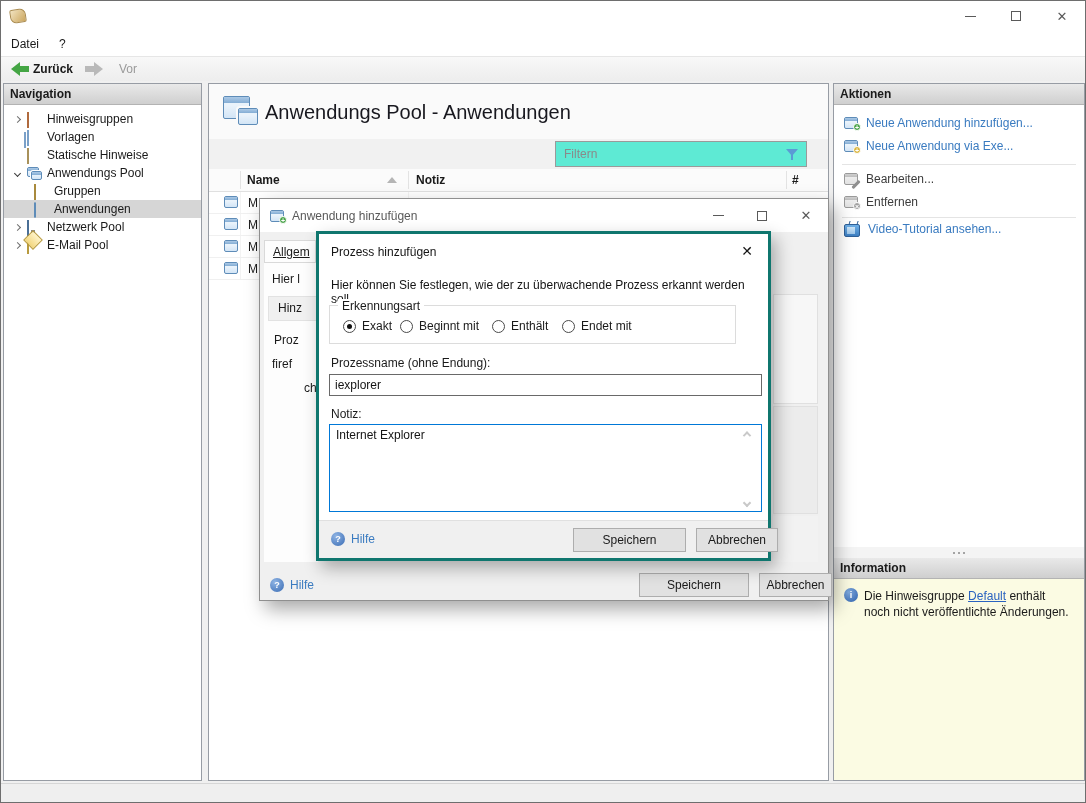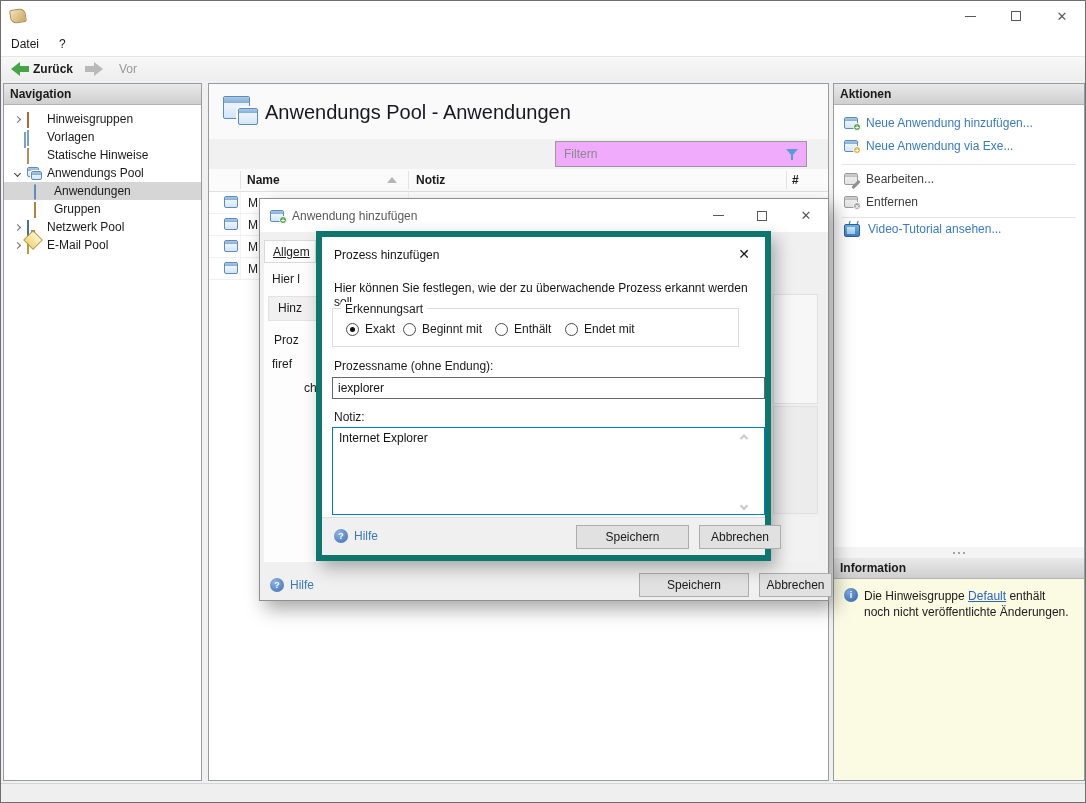--- a/index.html
+++ b/index.html
@@ -66,21 +66,21 @@
   
   #main-head{position:absolute;left:0;top:0;right:0;height:55px;background:#fafafa;}
   #page-icon{position:absolute;left:14px;top:12px;width:38px;height:31px;}
   #page-icon .wicon{position:absolute;}
   #page-icon .b1{left:0;top:0;width:27px;height:23px;}
   #page-icon .b1::before{height:6px;}
   #page-icon .b2{left:15px;top:12px;width:20px;height:17px;box-shadow:0 0 0 2px #fafafa;}
   #page-icon .b2::before{height:4px;}
   #page-title{position:absolute;left:56px;top:17px;font-size:20px;color:#18181f;}
   #filter-row{position:absolute;left:0;top:55px;right:0;height:30px;background:#f1f1f1;}
-  #filter-box{position:absolute;left:346px;top:2px;width:252px;height:26px;background:#f0abfc;border:1px solid #9a9a9a;display:flex;align-items:center;padding:0 6px;}
+  #filter-box{position:absolute;left:346px;top:2px;width:252px;height:26px;background:#5eead4;border:1px solid #9a9a9a;display:flex;align-items:center;padding:0 6px;}
   #filter-input{flex:1;border:none;outline:none;font:12px "Liberation Sans",sans-serif;color:#333;background:transparent;}
   #filter-input::placeholder{color:#8a8a8a;}
   .funnel{position:relative;width:14px;height:13px;flex:0 0 14px;}
   .funnel::before{content:"";position:absolute;left:0;top:1px;width:0;height:0;border-left:6px solid transparent;border-right:6px solid transparent;border-top:7px solid #5b9bd5;}
   .funnel::after{content:"";position:absolute;left:5px;top:7px;width:2px;height:5px;background:#5b9bd5;}
   #table-header{position:absolute;left:0;top:85px;right:0;height:23px;background:#fbfbfb;border-bottom:1px solid #e0e0e0;}
   .vsep{position:absolute;top:2px;bottom:2px;width:1px;background:#e3e3e3;}
   #th-name{position:absolute;left:38px;top:4px;font-weight:700;}
   #th-notiz{position:absolute;left:207px;top:4px;font-weight:700;}
   #th-count{position:absolute;left:583px;top:4px;font-weight:700;}
@@ -131,21 +131,21 @@
   #frag-firef{left:12px;top:158px;width:45px;}
   #frag-chro{left:28px;top:182px;width:45px;margin-left:16px;}
   .od-rightbox{position:absolute;border:1px solid #e0e0e0;}
   #rb1{left:513px;top:95px;width:45px;height:110px;background:#f7f7f7;}
   #rb2{left:513px;top:207px;width:45px;height:108px;background:#ececec;}
   #rb3{left:513px;top:317px;width:45px;height:46px;background:#f2f2f2;border:none;}
   #od-help{position:absolute;left:10px;top:379px;display:flex;align-items:center;gap:6px;}
   .btn{position:absolute;height:24px;background:#e1e1e1;border:1px solid #adadad;display:flex;align-items:center;justify-content:center;font-size:12px;color:#1a1a1a;margin-left:16px;}
   #od-save{left:363px;top:374px;width:110px;}
   #od-cancel{left:483px;top:374px;width:73px;}
-  #inner-dialog{position:absolute;left:315px;top:230px;width:455px;height:330px;background:#fff;border:6px solid #0f766e;box-shadow:5px 7px 16px rgba(0,0,0,.3);}
+  #inner-dialog{position:absolute;left:315px;top:230px;width:455px;height:330px;background:#fff;border:3px solid #0f766e;box-shadow:5px 7px 16px rgba(0,0,0,.3);}
   #id-title{position:absolute;left:12px;top:11px;font-size:12px;color:#141414;}
   #id-close{position:absolute;right:10px;top:6px;width:22px;height:22px;display:flex;align-items:center;justify-content:center;font-size:14px;color:#141414;}
   #id-desc{position:absolute;left:12px;top:44px;right:16px;color:#141414;}
   #id-group{position:absolute;left:10px;top:71px;width:407px;height:39px;border:1px solid #dcdcdc;}
   #id-group-label{position:absolute;left:8px;top:-7px;background:#fff;padding:0 4px;}
   .radio-row{position:absolute;left:0;top:13px;width:100%;height:16px;}
   .radio-opt{position:absolute;display:flex;align-items:center;gap:6px;}
   .radio{width:13px;height:13px;border:1px solid #4a4a4a;border-radius:50%;background:#fff;position:relative;flex:0 0 13px;}
   .radio.checked::after{content:"";position:absolute;left:3px;top:3px;width:5px;height:5px;border-radius:50%;background:#111;}
   #ro-0{left:13px;} #ro-1{left:70px;} #ro-2{left:162px;} #ro-3{left:232px;}
@@ -229,27 +229,27 @@
       <div class="tree-row">
         <span class="chev down">
             <i></i>
           </span>
         <span class="ticon stack">
             <span class="wicon w1"></span>
             <span class="wicon w2"></span>
           </span>
         <span>Anwendungs Pool</span>
       </div>
+      <div class="tree-row lvl2">
+        <span class="ticon"><span class="diamond"></span></span>
+        <span>Gruppen</span>
+      </div>
       <div class="tree-row lvl2 selected">
         <span class="ticon"><span class="wicon" style="margin:0 auto;"></span></span>
         <span>Anwendungen</span>
-      </div>
-      <div class="tree-row lvl2">
-        <span class="ticon"><span class="diamond"></span></span>
-        <span>Gruppen</span>
       </div>
       <div class="tree-row">
         <span class="chev right">
             <i></i>
           </span>
         <span class="ticon"><span class="monitor"></span></span>
         <span>Netzwerk Pool</span>
       </div>
       <div class="tree-row">
         <span class="chev right">

